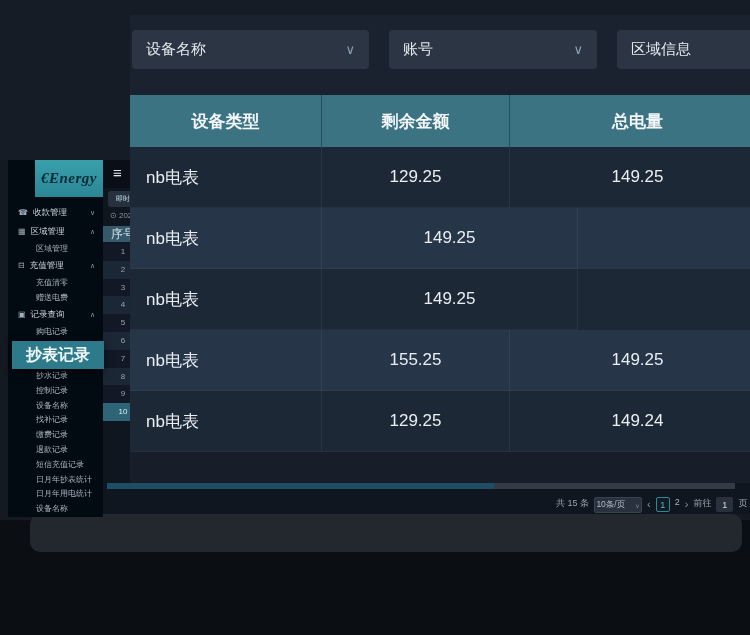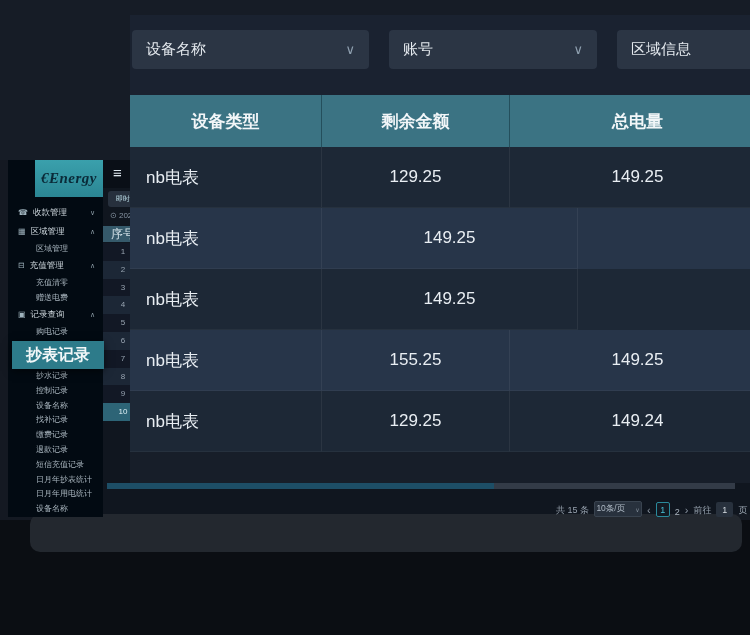--- a/index.html
+++ b/index.html
@@ -74,21 +74,21 @@
   .td.c1{justify-content:flex-start;padding-left:16px;}
   .tfoot{position:absolute;left:0;top:437px;width:636px;height:31px;background:#171e29;}
 
   
   .hscroll{position:absolute;top:483px;left:0;width:750px;height:6px;z-index:6;}
   .hs-track{position:absolute;left:494px;top:0;width:241px;height:6px;background:#333b47;}
   .hs-thumb{position:absolute;left:107px;top:0;width:387px;height:6px;background:#1d4e66;}
 
   
   .pagination{position:absolute;left:556px;top:497px;height:20px;z-index:6;display:flex;
-              align-items:flex-end;gap:5px;font-size:9px;color:#97a2ae;white-space:nowrap;}
+              align-items:flex-start;gap:5px;font-size:9px;color:#97a2ae;white-space:nowrap;}
   .pg-select{width:48px;height:16px;background:#28313d;border:1px solid #39434f;border-radius:2px;
              display:flex;align-items:center;justify-content:center;gap:10px;
              font-size:8.5px;color:#aeb9c4;box-sizing:border-box;}
   .pg-select .s-chev{font-size:6px;color:#7e8995;}
   .pg-arrow{font-size:11px;color:#8a95a1;line-height:14px;}
   .pg-cur{width:14px;height:15px;border:1px solid #2a8a9c;border-radius:2px;background:#131a23;
           color:#49bfd4;display:flex;align-items:center;justify-content:center;box-sizing:border-box;}
   .pg-num{color:#aab4bf;}
   .pg-input{width:17px;height:15px;background:#28313d;border-radius:2px;color:#d5dbe1;
             display:flex;align-items:center;justify-content:center;box-sizing:border-box;}

